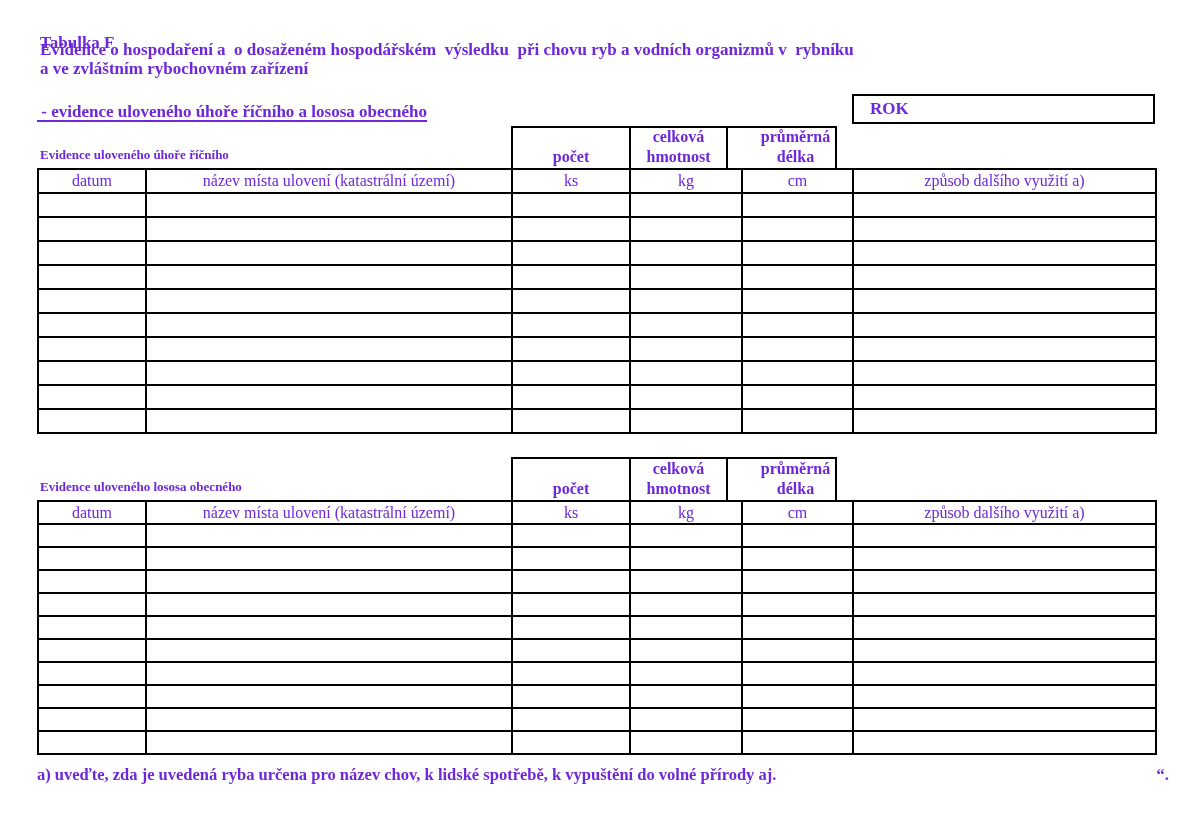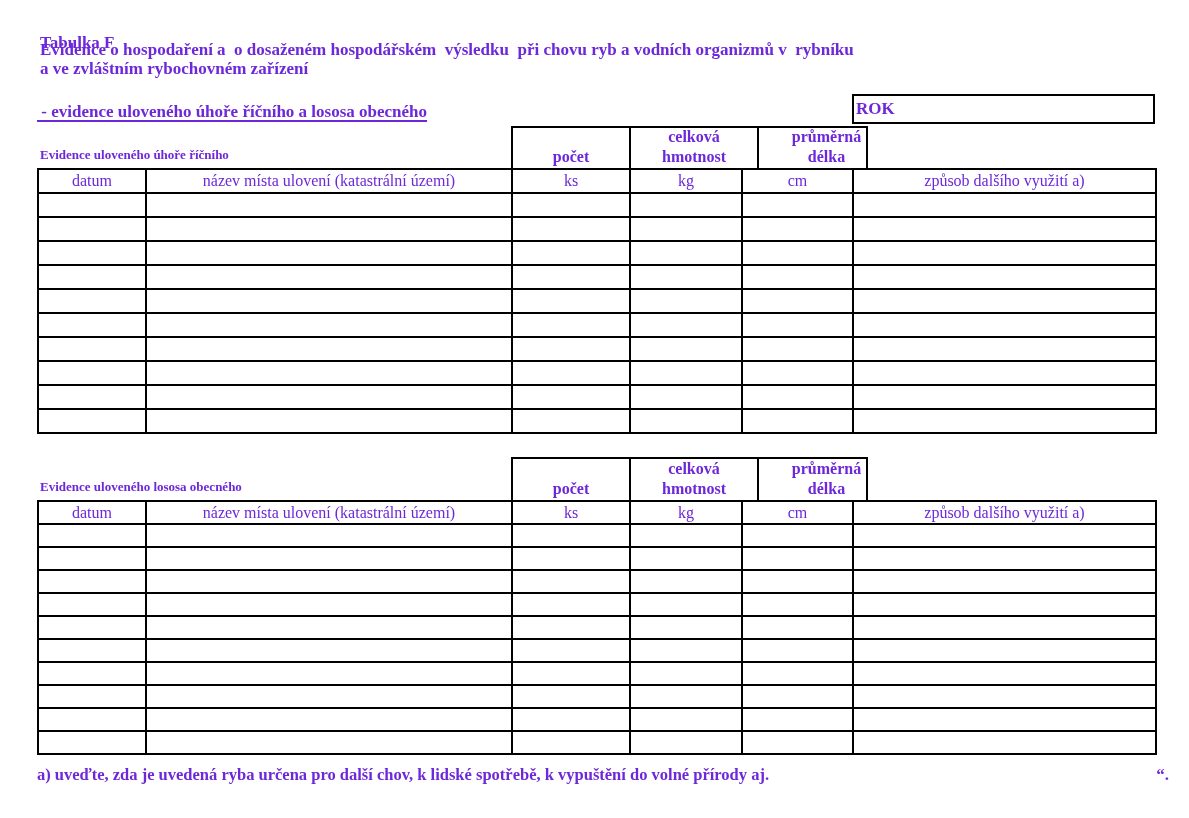--- a/index.html
+++ b/index.html
@@ -17,39 +17,39 @@
   .abs { position: absolute; }
 
   .title        { left: 40px;  top: 33px;  font-size: 17px; white-space: pre; }
   .heading      { left: 40px;  top: 40px;  font-size: 17px; line-height: 19px; white-space: pre-wrap; width: 1120px; }
   .subject-line { left: 37px;  top: 102px; font-size: 17px; white-space: pre;
                   text-decoration: underline; text-decoration-thickness: 2px; text-underline-offset: 3px; }
 
   .rok-box {
     left: 852px; top: 94px; width: 303px; height: 30px;
     box-sizing: border-box; border: 2px solid #000;
-    font-size: 17px; line-height: 25px; padding-left: 2px;
+    font-size: 17px; line-height: 25px; padding-left: 16px;
   }
 
   .caption { font-size: 13px; white-space: pre; text-align: center; }
   .caption-1 { left: 40px; top: 147px; }
   .caption-2 { left: 40px; top: 479px; }
 
   .measures { display: flex; }
   .measures-1 { left: 511px; top: 126px; height: 42px; }
   .measures-2 { left: 511px; top: 457px; height: 43px; }
   .mcell {
     box-sizing: border-box;
     border: 2px solid #000; border-bottom: none; border-right: none;
     display: flex; align-items: flex-end; justify-content: center;
     text-align: center; white-space: pre-line;
     font-size: 16px; line-height: 20px; padding-bottom: 1px;
   }
   .mcell:last-child { border-right: 2px solid #000; padding-left: 28px; }
-  .w-ks { width: 118px; } .w-kg { width: 128px; } .w-cm { width: 111px; }
+  .w-ks { width: 118px; } .w-kg { width: 97px; } .w-cm { width: 111px; }
 
   table.grid { position: absolute; border-collapse: collapse; table-layout: fixed; width: 1118px; left: 37px; }
   .grid th, .grid td { border: 2px solid #000; padding: 0 2px; overflow: hidden; }
   .grid th { font-size: 16px; font-weight: normal; text-align: center; vertical-align: middle; white-space: nowrap; }
   .table-1 { top: 168px; } .table-1 tr { height: 24px; }
   .table-2 { top: 500px; } .table-2 tr { height: 23px; }
 
   .footnote-row {
     left: 37px; top: 765px; width: 1132px;
     display: flex; justify-content: space-between; align-items: flex-start;
@@ -293,17 +293,17 @@
           <td></td>
           <td></td>
           <td></td>
           <td></td>
           <td></td>
         </tr>
       </tbody>
   </table>
 
   <div class="abs footnote-row">
-    <span>a) uveďte, zda je uvedená ryba určena pro další chov, k lidské spotřebě, k vypuštění do volné přírody aj.</span>
+    <span>a) uveďte, zda je uvedená ryba určena pro název chov, k lidské spotřebě, k vypuštění do volné přírody aj.</span>
     <span class="closing-quote">“.</span>
   </div>
 
 </div>
 
 </body></html>

